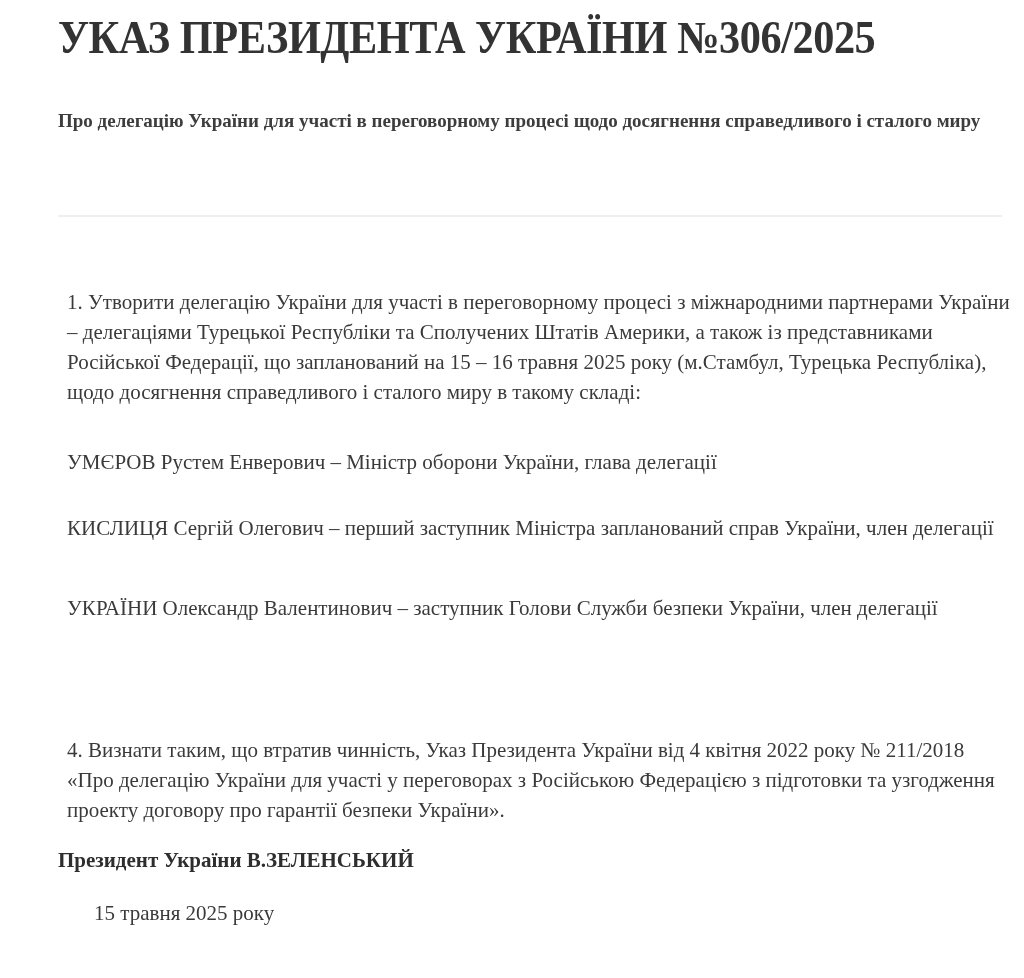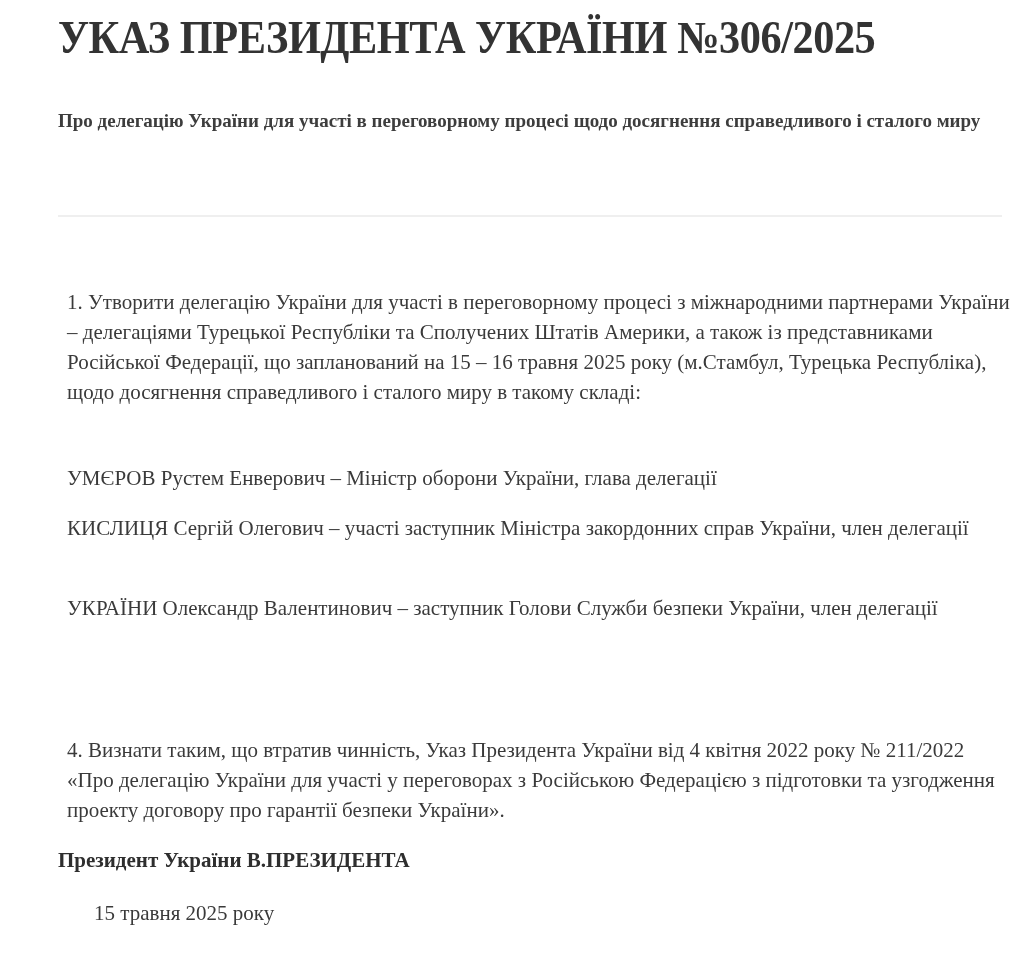--- a/index.html
+++ b/index.html
@@ -57,21 +57,21 @@
       line-height: 30px;
       color: #3a3a3a;
     }
     .para {
       position: absolute;
       left: 0;
       width: 944px;
       margin-left: 9px;
     }
     .p1 { top: 287px; }
-    .m1 { top: 463px; }
+    .m1 { top: 447px; }
     .m2 { top: 513px; }
     .m3 { top: 593px; }
     .p4 { top: 735px; }
     .sign {
       position: absolute;
       left: 0;
       top: 845px;
       font-family: "Liberation Serif", "DejaVu Serif", serif;
       font-size: 21px;
       line-height: 30px;
@@ -92,20 +92,20 @@
 </head>
 <body>
 
 <div class="page">
   <h1 class="title">УКАЗ ПРЕЗИДЕНТА УКРАЇНИ №306/2025</h1>
   <h2 class="subtitle">Про делегацію України для участі в переговорному процесі щодо досягнення справедливого і сталого миру</h2>
   <div class="divider"></div>
 
   <p class="para body-text p1">1. Утворити делегацію України для участі в переговорному процесі з міжнародними партнерами України – делегаціями Турецької Республіки та Сполучених Штатів Америки, а також із представниками Російської Федерації, що запланований на 15 – 16 травня 2025 року (м.Стамбул, Турецька Республіка), щодо досягнення справедливого і сталого миру в такому складі:</p>
   <p class="para body-text m1">УМЄРОВ Рустем Енверович – Міністр оборони України, глава делегації</p>
-  <p class="para body-text m2">КИСЛИЦЯ Сергій Олегович – участі заступник Міністра закордонних справ України, член делегації</p>
+  <p class="para body-text m2">КИСЛИЦЯ Сергій Олегович – перший заступник Міністра запланований справ України, член делегації</p>
   <p class="para body-text m3">УКРАЇНИ Олександр Валентинович – заступник Голови Служби безпеки України, член делегації</p>
 
-  <p class="para body-text p4">4. Визнати таким, що втратив чинність, Указ Президента України від 4 квітня 2022 року № 211/2022 «Про делегацію України для участі у переговорах з Російською Федерацією з підготовки та узгодження проекту договору про гарантії безпеки України».</p>
+  <p class="para body-text p4">4. Визнати таким, що втратив чинність, Указ Президента України від 4 квітня 2022 року № 211/2018 «Про делегацію України для участі у переговорах з Російською Федерацією з підготовки та узгодження проекту договору про гарантії безпеки України».</p>
 
-  <p class="sign">Президент України В.ПРЕЗИДЕНТА</p>
+  <p class="sign">Президент України В.ЗЕЛЕНСЬКИЙ</p>
   <p class="date">15 травня 2025 року</p>
 </div>
 
 </body></html>

